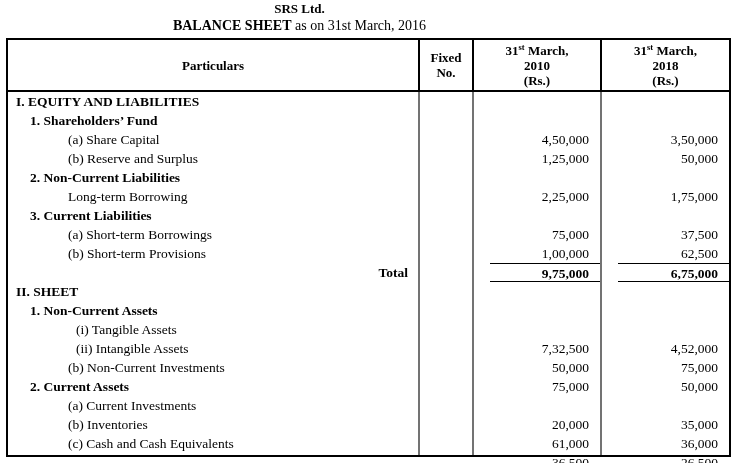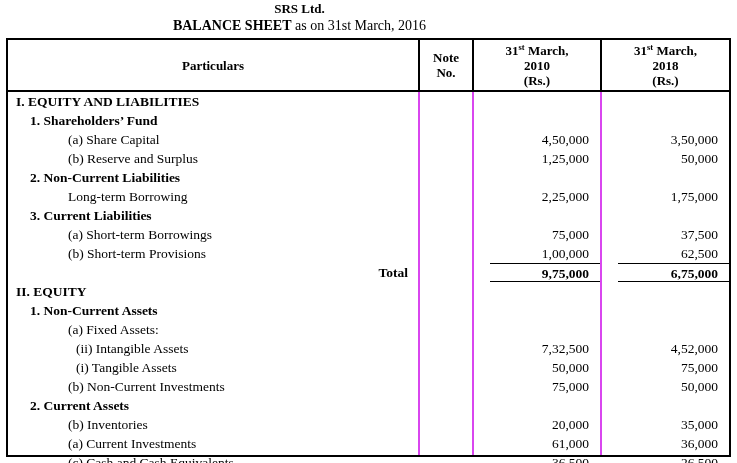--- a/index.html
+++ b/index.html
@@ -83,21 +83,21 @@
   .th .stack { width: 100%; }
 
   
   .tbody {
     display: flex;
     flex: 1 1 auto;
     min-height: 0;
   }
   .body-col {
     box-sizing: border-box;
-    border-right: 2px solid #d946ef;
+    border-right: 2px solid #737373;
     position: relative;
   }
   .body-col:last-child { border-right: none; }
 
   .rows { display: flex; flex-direction: column; }
 
   .row {
     height: 19px;
     line-height: 19px;
     font-size: 13.5px;
@@ -147,21 +147,21 @@
   </div>
 
   <div class="bs-table">
 
     <div class="thead">
       <div class="th col-particulars">
         <span>Particulars</span>
       </div>
       <div class="th col-note">
         <div class="stack">
-          <div>Note</div>
+          <div>Fixed</div>
           <div>No.</div>
         </div>
       </div>
       <div class="th col-y1">
         <div class="stack">
           <div><span>31</span><span class="sup">st</span><span> March,</span></div>
           <div>2010</div>
           <div>(Rs.)</div>
         </div>
       </div>
@@ -180,29 +180,28 @@
             <div class="row p-cell lvl0 bold">I. EQUITY AND LIABILITIES</div>
             <div class="row p-cell lvl1 bold">1.  Shareholders’ Fund</div>
             <div class="row p-cell lvl2">(a) Share Capital</div>
             <div class="row p-cell lvl2">(b) Reserve and Surplus</div>
             <div class="row p-cell lvl1 bold">2. Non-Current Liabilities</div>
             <div class="row p-cell lvl2">Long-term Borrowing</div>
             <div class="row p-cell lvl1 bold">3. Current Liabilities</div>
             <div class="row p-cell lvl2">(a) Short-term Borrowings</div>
             <div class="row p-cell lvl2">(b) Short-term Provisions</div>
             <div class="row total-label">Total</div>
-            <div class="row p-cell lvl0 bold">II. EQUITY</div>
+            <div class="row p-cell lvl0 bold">II. SHEET</div>
             <div class="row p-cell lvl1 bold">1. Non-Current Assets</div>
-            <div class="row p-cell lvl2">(a) Fixed Assets:</div>
+            <div class="row p-cell lvl3">(i) Tangible Assets</div>
             <div class="row p-cell lvl3">(ii) Intangible Assets</div>
-            <div class="row p-cell lvl3">(i) Tangible Assets</div>
             <div class="row p-cell lvl2">(b) Non-Current Investments</div>
             <div class="row p-cell lvl1 bold">2. Current Assets</div>
+            <div class="row p-cell lvl2">(a) Current Investments</div>
             <div class="row p-cell lvl2">(b) Inventories</div>
-            <div class="row p-cell lvl2">(a) Current Investments</div>
             <div class="row p-cell lvl2">(c) Cash and Cash Equivalents</div>
           </div>
       </div>
       <div class="body-col col-note">
         <div class="rows" id="col-note-rows">
             <div class="row n-cell">&nbsp;</div>
             <div class="row n-cell">&nbsp;</div>
             <div class="row n-cell">&nbsp;</div>
             <div class="row n-cell">&nbsp;</div>
             <div class="row n-cell">&nbsp;</div>

